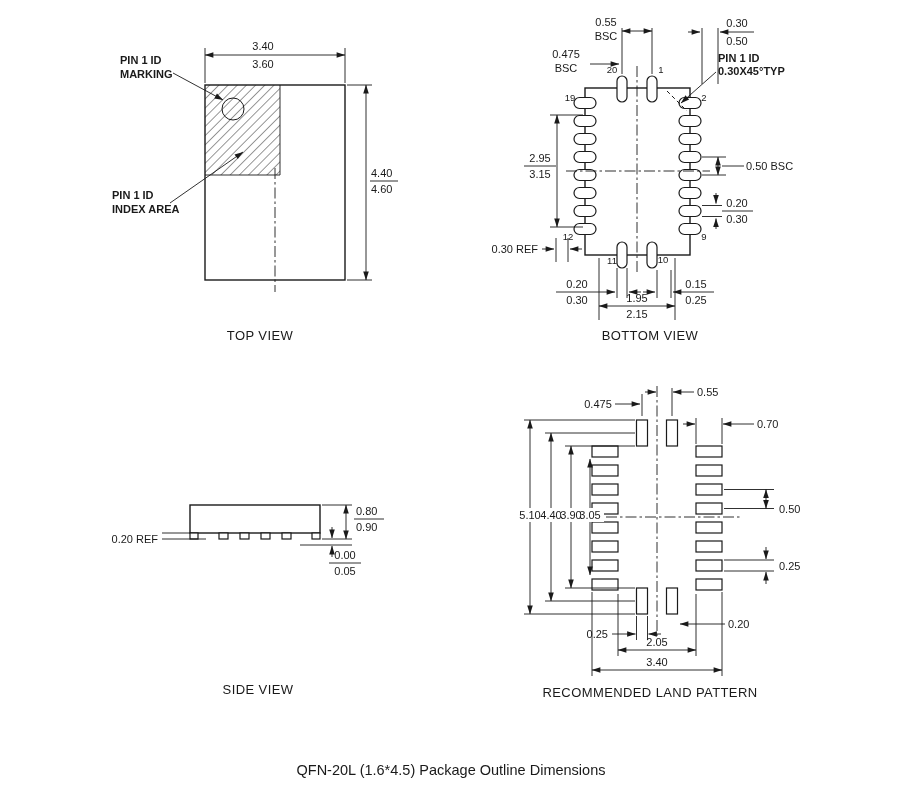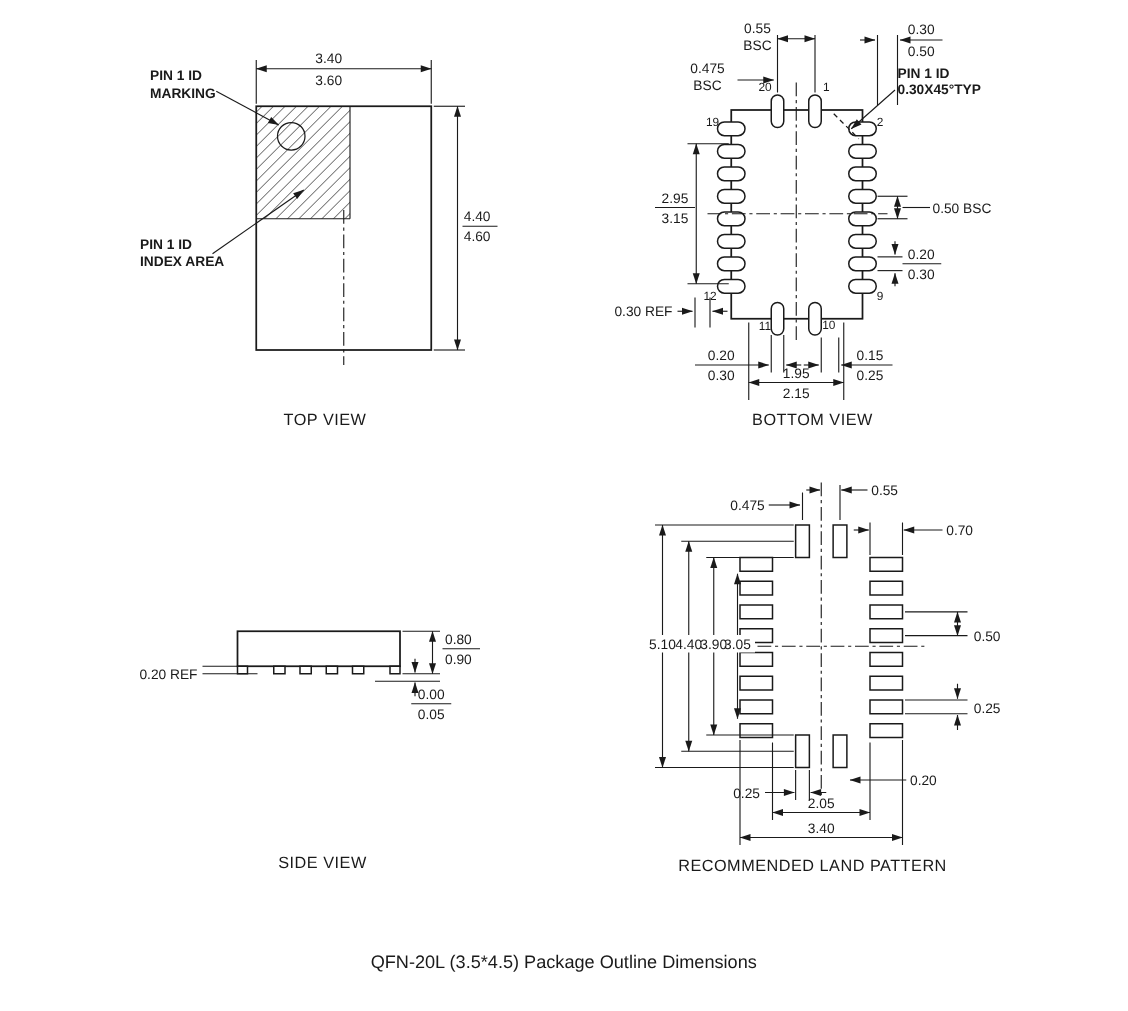--- a/index.html
+++ b/index.html
@@ -354,14 +354,14 @@
     <line x1="592" y1="592" x2="592" y2="676" class="t"></line>
     <line x1="722" y1="592" x2="722" y2="676" class="t"></line>
     <line x1="592" y1="670" x2="722" y2="670" class="t" marker-start="url(#ar)" marker-end="url(#ar)"></line>
     <text x="657" y="666" class="d">3.40</text>
   </g>
 
   <text x="650" y="697" class="vt">RECOMMENDED LAND PATTERN</text>
 </g>
 </svg>
 
-<div class="caption">QFN-20L (3.5*4.5) Package Outline Dimensions</div>
+<div class="caption">QFN-20L (1.6*4.5) Package Outline Dimensions</div>
 </div>
 
 </body></html>

